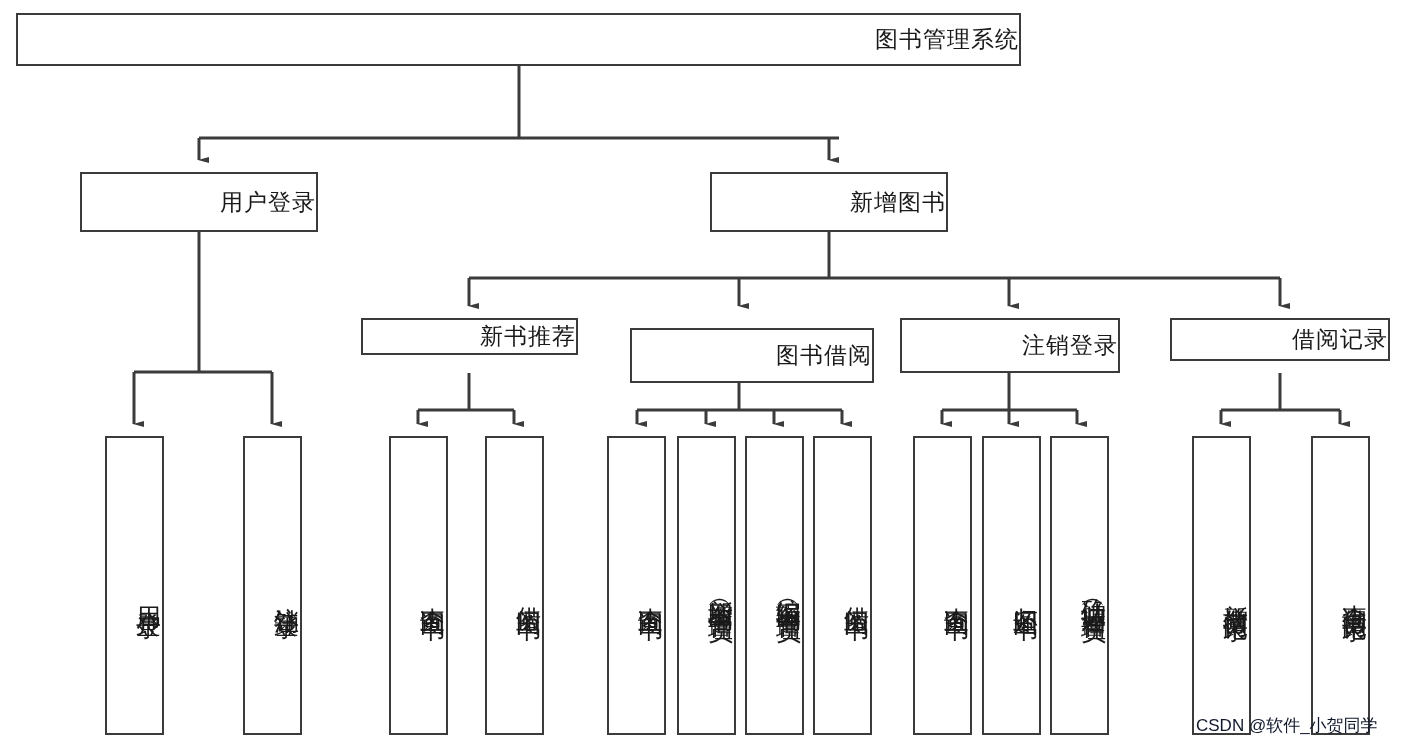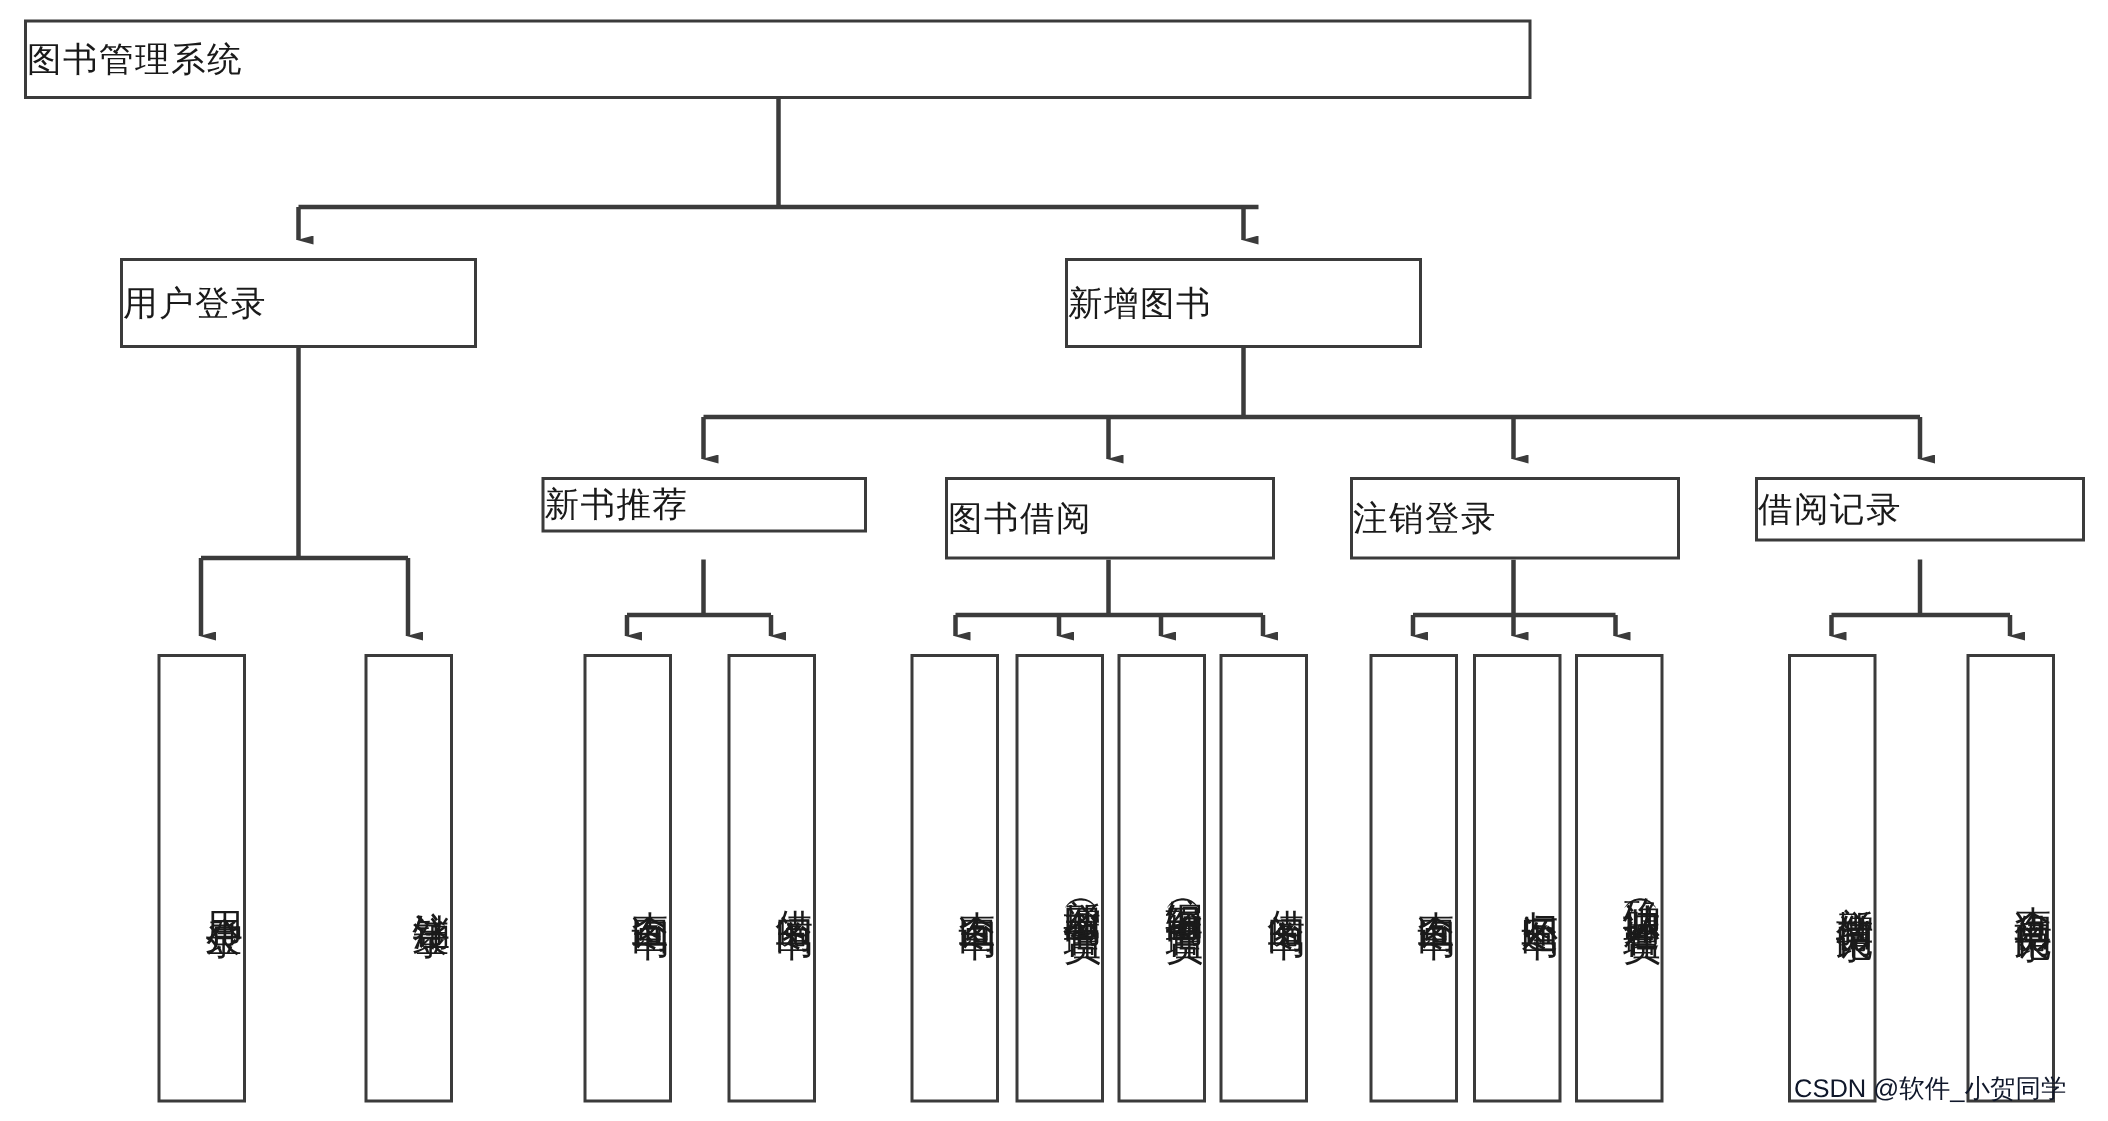--- a/index.html
+++ b/index.html
@@ -11,21 +11,21 @@
     position:relative;
   }
   #diagram{position:absolute;inset:0;width:1405px;height:747px;}
   .node{
     position:absolute;
     box-sizing:border-box;
     border:2px solid #3b3b3b;
     background:#ffffff;
     display:flex;
     align-items:center;
-    justify-content:flex-start;
+    justify-content:flex-end;
     color:#1a1a1a;
     z-index:2;
   }
   .node.h{
     font-size:23px;
     letter-spacing:1px;
   }
   .node.v{
     writing-mode:vertical-rl;
     text-orientation:upright;
@@ -115,21 +115,21 @@
   <div class="node h" style="left:80px;top:172px;width:238px;height:60px;">
     <span>用户登录</span>
   </div>
   <div class="node h" style="left:710px;top:172px;width:238px;height:60px;">
     <span>新增图书</span>
   </div>
 
   <div class="node h" style="left:361px;top:318px;width:217px;height:37px;">
     <span>新书推荐</span>
   </div>
-  <div class="node h" style="left:630px;top:318px;width:220px;height:55px;">
+  <div class="node h" style="left:630px;top:328px;width:244px;height:55px;">
     <span>图书借阅</span>
   </div>
   <div class="node h" style="left:900px;top:318px;width:220px;height:55px;">
     <span>注销登录</span>
   </div>
   <div class="node h" style="left:1170px;top:318px;width:220px;height:43px;">
     <span>借阅记录</span>
   </div>
 
   <div class="node v" style="left:105px;top:436px;width:59px;height:299px;">

